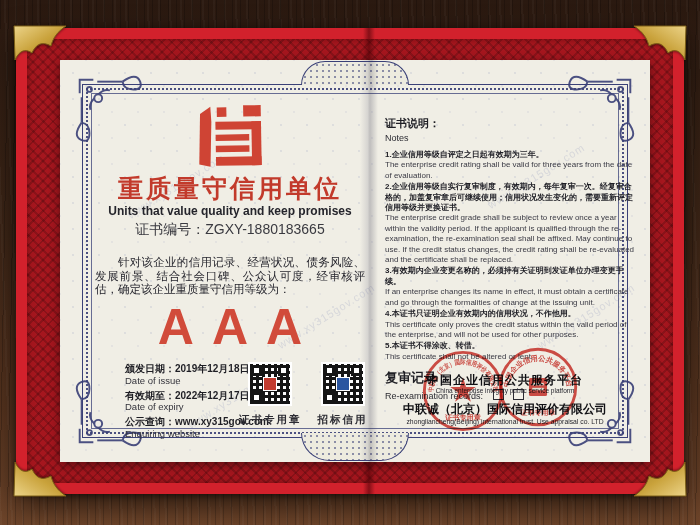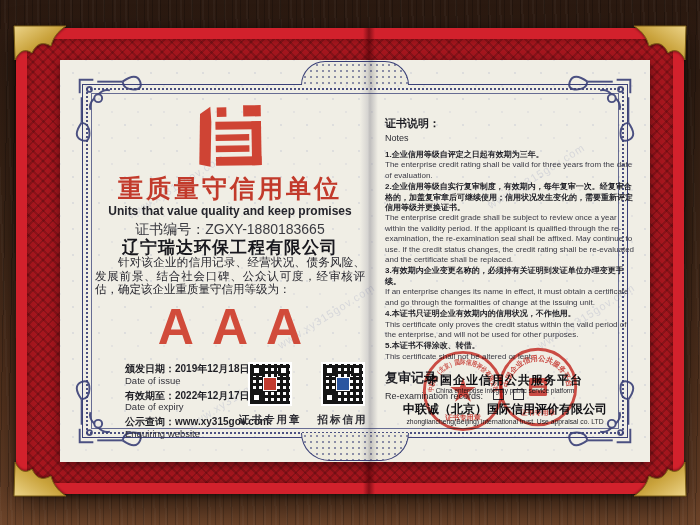--- a/index.html
+++ b/index.html
@@ -186,21 +186,20 @@
           <rect x="27" y="22" width="57" height="10"></rect>
           <rect x="27" y="38" width="42" height="8"></rect>
           <rect x="27" y="52" width="42" height="8"></rect>
           <rect x="27" y="66" width="57" height="11"></rect>
           <rect x="72" y="22" width="12" height="55"></rect>
         </g>
       </svg>
       <div class="abs title">重质量守信用单位</div>
       <div class="abs subtitle">Units that value quality and keep promises</div>
       <div class="abs certno"><span>证书编号：</span><span>ZGXY-1880183665</span></div>
-      <div class="abs company">辽宁瑞达环保工程有限公司</div>
       <div class="para">针对该企业的信用记录、经营状况、债务风险、发展前景、结合社会口碑、公众认可度，经审核评估，确定该企业重质量守信用等级为：</div>
       <div class="abs grade">AAA</div>
       <div class="info">
         <div class="zh">颁发日期：2019年12月18日</div>
         <div class="en">Date of issue</div>
         <div class="zh">有效期至：2022年12月17日</div>
         <div class="en">Date of expiry</div>
         <div class="zh">公示查询：www.xy315gov.com</div>
         <div class="en">Enquiring website</div>
       </div>

